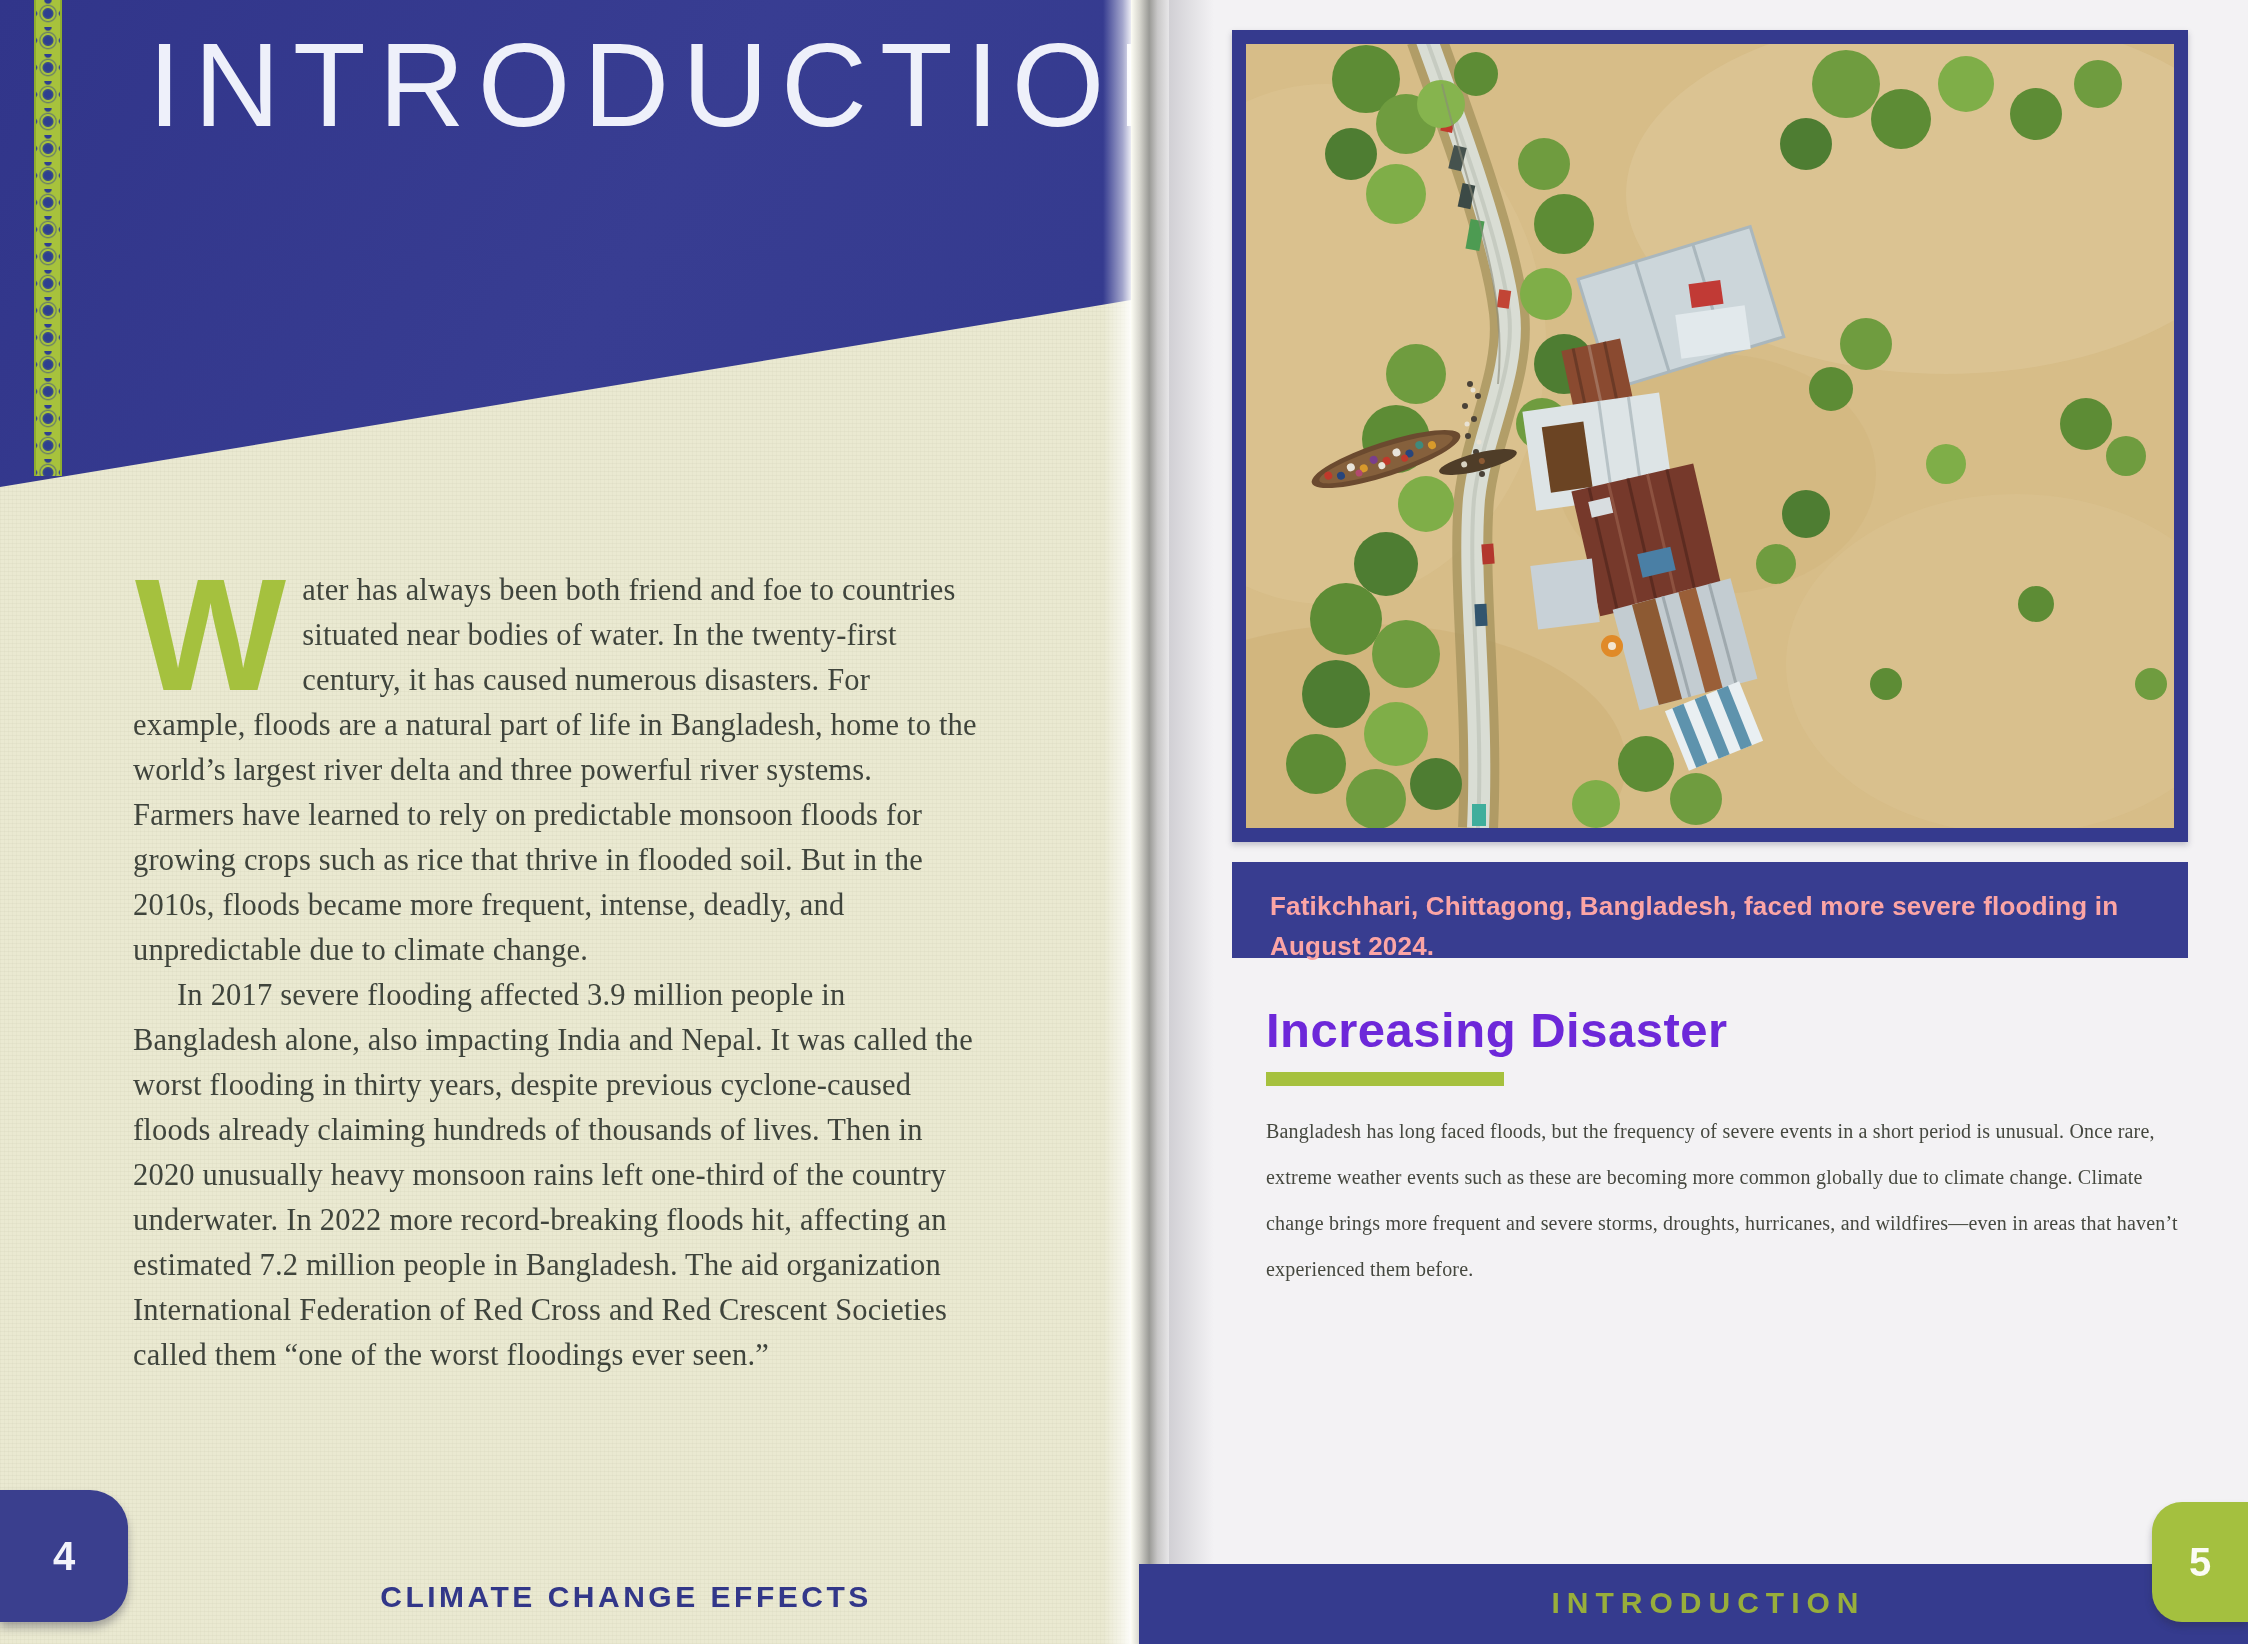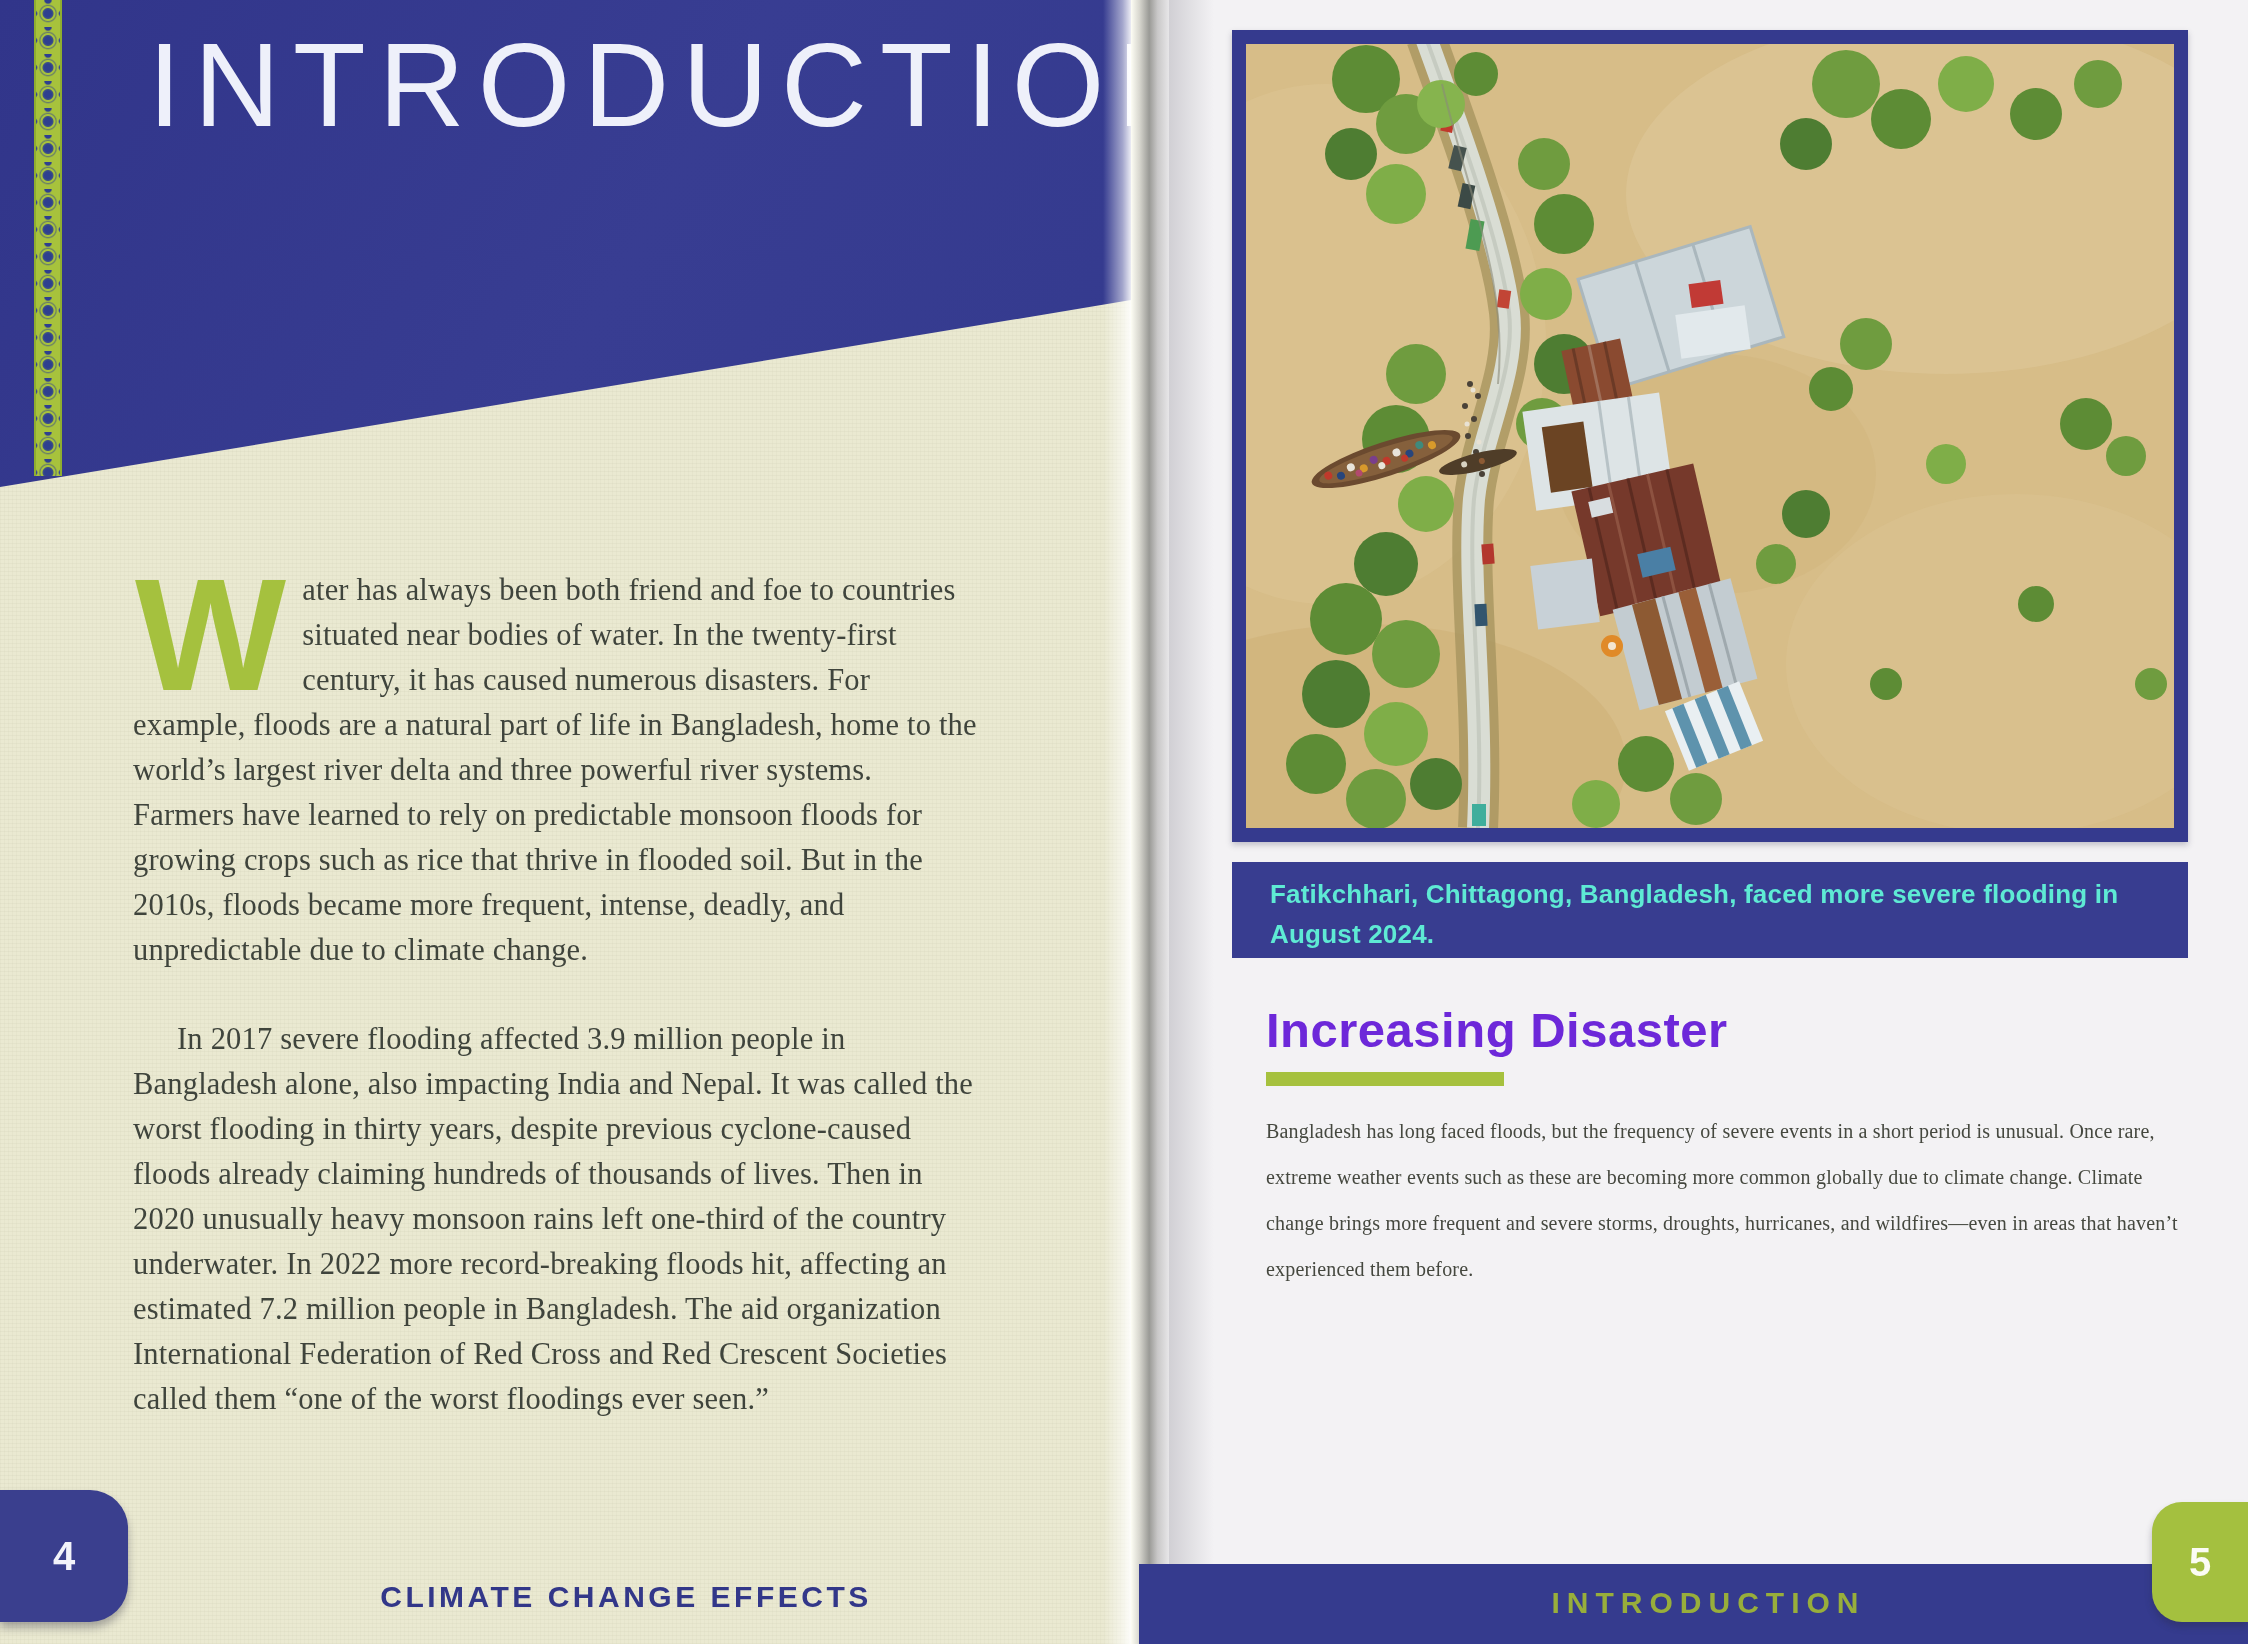--- a/index.html
+++ b/index.html
@@ -33,21 +33,21 @@
   }
   .chapter-title { position:absolute; left:148px; top:16px; width:940px;
     font-size:119px; font-weight:100; letter-spacing:13px; color:#eef0fa;
     font-family:"Liberation Sans", sans-serif; }
 
   .body-text { position:absolute; left:133px; top:568px; width:848px;
     font-family:"Liberation Serif", serif; font-size:30.5px; line-height:45px;
     color:#3f443c; letter-spacing:.2px; }
   .dropcap { float:left; font-family:"Liberation Sans", sans-serif; font-weight:bold;
     font-size:160px; line-height:122px; color:#a5c13e; margin:6px 16px 6px 2px; }
-  .body-text p.p2 { text-indent:44px;margin-top:44px; }
+  .body-text p.p2 { text-indent:44px; }
 
   .page-tab-left { position:absolute; left:0; top:1490px; width:128px; height:132px;
     background:#3a3f8e; border-radius:0 38px 38px 0;
     box-shadow:0 6px 8px rgba(40,40,60,.35);
     display:flex; align-items:center; justify-content:center; }
   .page-tab-left .num { color:#f2f3fa; font-size:40px; font-weight:bold; }
 
   .footer-left { position:absolute; left:0; top:1580px; width:1180px; text-align:center;
     font-size:30px; font-weight:bold; letter-spacing:3.5px; color:#323789;margin-left:36px; }
 
@@ -62,21 +62,21 @@
   
   .right-page { position:absolute; left:1169px; top:0; width:1079px; height:1644px;
     background:#f3f2f4;
     background-image:linear-gradient(90deg, rgba(120,118,130,.28) 0, rgba(120,118,130,0) 45px); }
 
   .photo-frame { position:absolute; left:1232px; top:30px; width:956px; height:812px;
     background:#353a8e; padding:14px; box-shadow:0 3px 6px rgba(40,40,70,.25); }
   .photo-frame svg { display:block; width:928px; height:784px; }
 
   .caption-box { position:absolute; left:1232px; top:862px; width:956px; height:96px;
-    background:#383d90; color:#5eead4; padding:12px 40px 0 38px;
+    background:#383d90; color:#fca5a5; padding:24px 40px 0 38px;
     font-size:26px; font-weight:bold; line-height:40px; letter-spacing:.2px; }
 
   .section-heading { position:absolute; left:1266px; top:1002px;
     font-size:49px; font-weight:bold; color:#6d28d9; letter-spacing:.5px; }
   .heading-rule { position:absolute; left:1266px; top:1072px; width:238px; height:14px; background:#a6c13e; }
 
   .body-text-right { position:absolute; left:1266px; top:1108px; width:928px;
     font-family:"Liberation Serif", serif; font-size:20px; line-height:46px;
     color:#45483f; letter-spacing:.2px; }
 

